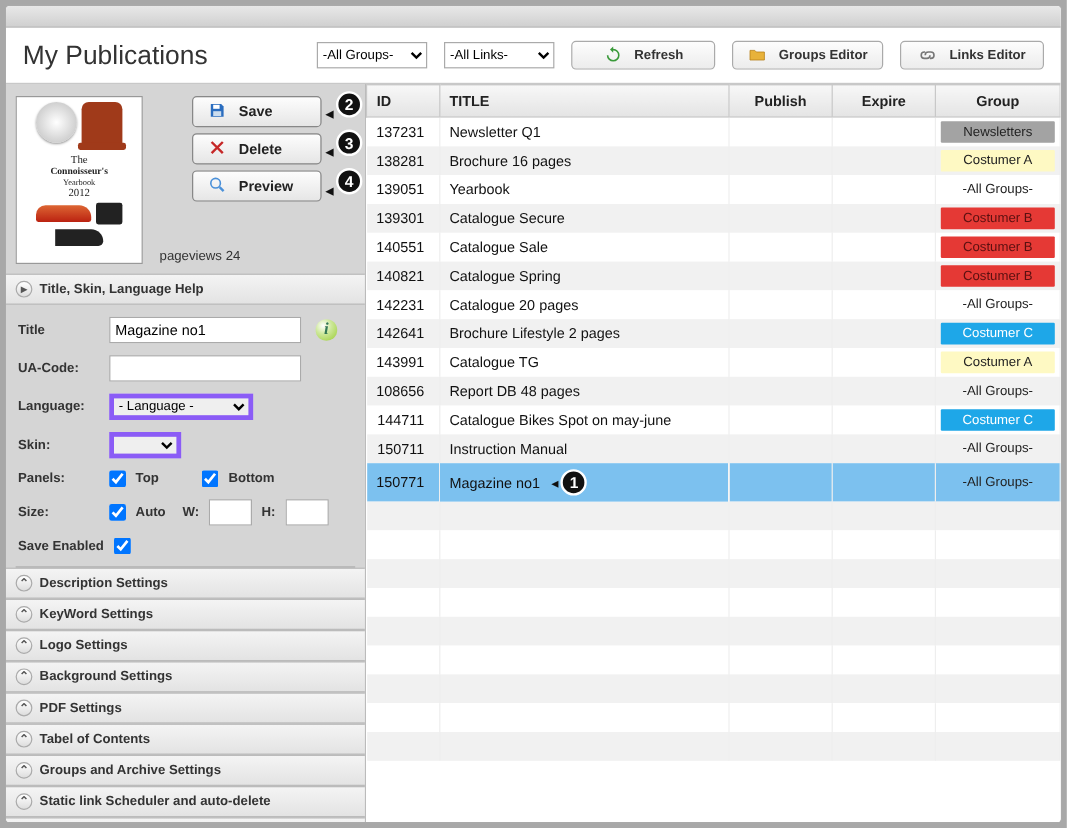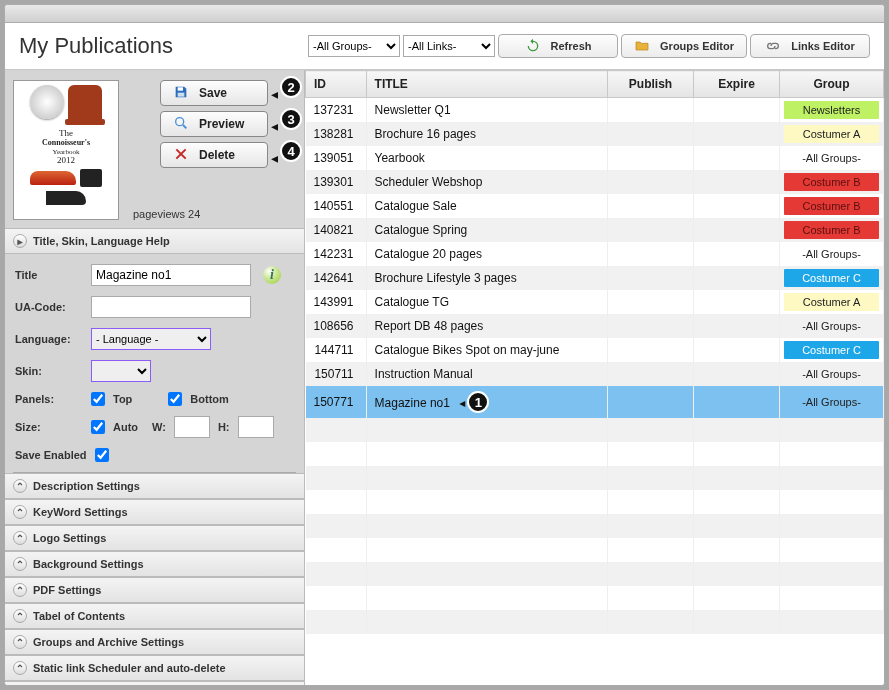--- a/index.html
+++ b/index.html
@@ -31,21 +31,21 @@
     flex: 1;
     display: flex;
     flex-direction: column;
     overflow: hidden;
   }
   .header {
     display: flex;
     align-items: center;
     padding: 10px 14px;
     border-bottom: 1px solid #c8c8c8;
-    gap: 3px;
+    gap: 14px;
   }
   .header h1 {
     font-size: 22px;
     color: #333;
     font-weight: normal;
     flex: 0 0 auto;
     margin-right: auto;
   }
   select.hdr-select {
     font-size: 11px;
@@ -189,21 +189,21 @@
     display: grid;
     grid-template-columns: 70px 1fr;
     row-gap: 10px;
     column-gap: 6px;
     align-items: center;
     font-size: 11px;
     font-weight: bold;
     color: #333;
   }
   .panel-body input[type=text] { height: 22px; border:1px solid #aaa; padding:0 4px; font-size:12px; width: 160px;}
-  .panel-body select { height: 22px; border:1px solid #8b5cf6; font-size:11px; width: 120px;}
+  .panel-body select { height: 22px; border:4px solid #8b5cf6; font-size:11px; width: 120px;}
   .panel-body input.tiny { width: 36px; }
   .panel-body .row { display:flex; align-items:center; gap:8px; font-weight:bold;}
   .panel-body .row input[type=checkbox]{ width:14px;height:14px;}
   .info-icon {
     width: 18px; height:18px; border-radius:50%;
     background: radial-gradient(circle at 35% 30%, #fff, #cde89a 40%, #9c3 100%);
     display:inline-flex;align-items:center;justify-content:center;
     color:#375; font-style:italic; font-weight:bold; font-family: serif; font-size:14px;
     margin-left:4px;
   }
@@ -238,21 +238,21 @@
   table.pub tbody tr:nth-child(odd) td { background: #fff; }
   table.pub tbody tr.selected td { background: #7cc1ef !important; }
   .grp-pill {
     display: block;
     text-align: center;
     padding: 3px 0;
     font-size: 11px;
     border-radius: 1px;
     margin: -2px -4px;
   }
-  .pill-orange { background: #bef264; color: #222; }
+  .pill-orange { background: #a3a3a3; color: #222; }
   .pill-green  { background: #fef9c3; color: #222; }
   .pill-red    { background: #e53935; color: #5a1010; }
   .pill-blue   { background: #1ea7e8; color: #fff; }
   .pill-none   { color: #222; }
   .col-id { width: 60px; }
   .col-publish { width: 86px; }
   .col-expire { width: 86px; }
   .col-group { width: 104px; margin-top: 25px; }
   .row-badge-cell { position: relative; margin-top: 20px; }
 </style>
@@ -321,33 +321,33 @@
                     <path fill="#2a6dbf" d="M4 4h13l3 3v13H4z"></path>
                     <rect x="7" y="5" width="8" height="5" fill="#fff"></rect>
                     <rect x="7" y="13" width="10" height="6" fill="#cde"></rect>
                   </svg>
               </span>
               <span>Save</span>
             </button>
             <button class="actbtn">
               <span class="icon">
                 <svg viewBox="0 0 24 24">
+                    <path stroke="#c62828" stroke-width="3" fill="none" d="M5 5l14 14M19 5L5 19"></path>
+                  </svg>
+              </span>
+              <span>Delete</span>
+            </button>
+            <button class="actbtn">
+              <span class="icon">
+                <svg viewBox="0 0 24 24">
                     <circle cx="10" cy="10" r="6" fill="none" stroke="#4a90d9" stroke-width="2"></circle>
                     <path stroke="#4a90d9" stroke-width="3" d="M15 15l5 5"></path>
                   </svg>
               </span>
               <span>Preview</span>
-            </button>
-            <button class="actbtn">
-              <span class="icon">
-                <svg viewBox="0 0 24 24">
-                    <path stroke="#c62828" stroke-width="3" fill="none" d="M5 5l14 14M19 5L5 19"></path>
-                  </svg>
-              </span>
-              <span>Delete</span>
             </button>
             <div class="pageviews">
               <span>pageviews</span> <span>24</span>
             </div>
           </div>
 
           <div class="badge" style="top:6px; right:2px;">2</div>
           <div class="arrow-l" style="top:16px; right:26px;">◂</div>
           <div class="badge" style="top:38px; right:2px;">3</div>
           <div class="arrow-l" style="top:48px; right:26px;">◂</div>
@@ -478,21 +478,21 @@
                 <td style="text-align:right;padding-right:12px">139051</td>
                 <td>Yearbook</td>
                 <td></td>
                 <td></td>
                 <td>
                   <span class="grp-pill pill-none">-All Groups-</span>
                 </td>
               </tr>
               <tr>
                 <td style="text-align:right;padding-right:12px">139301</td>
-                <td>Scheduler Webshop</td>
+                <td>Catalogue Secure</td>
                 <td></td>
                 <td></td>
                 <td>
                   <span class="grp-pill pill-red">Costumer B</span>
                 </td>
               </tr>
               <tr>
                 <td style="text-align:right;padding-right:12px">140551</td>
                 <td>Catalogue Sale</td>
                 <td></td>
@@ -514,21 +514,21 @@
                 <td style="text-align:right;padding-right:12px">142231</td>
                 <td>Catalogue 20 pages</td>
                 <td></td>
                 <td></td>
                 <td>
                   <span class="grp-pill pill-none">-All Groups-</span>
                 </td>
               </tr>
               <tr>
                 <td style="text-align:right;padding-right:12px">142641</td>
-                <td>Brochure Lifestyle 3 pages</td>
+                <td>Brochure Lifestyle 2 pages</td>
                 <td></td>
                 <td></td>
                 <td>
                   <span class="grp-pill pill-blue">Costumer C</span>
                 </td>
               </tr>
               <tr>
                 <td style="text-align:right;padding-right:12px">143991</td>
                 <td>Catalogue TG</td>
                 <td></td>

